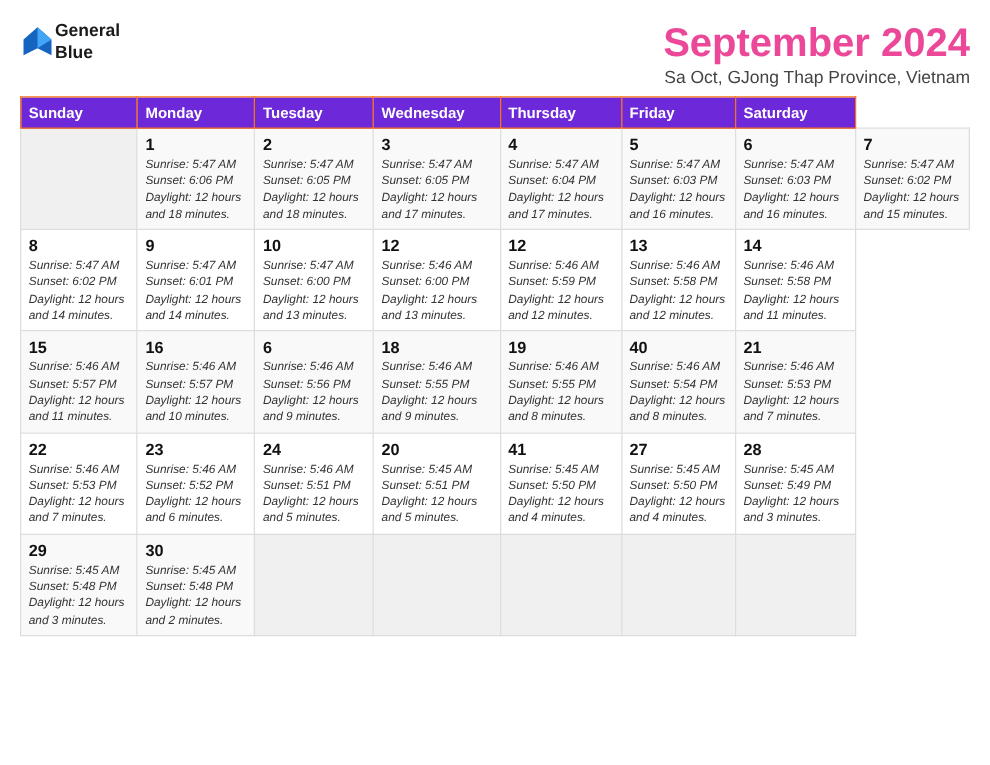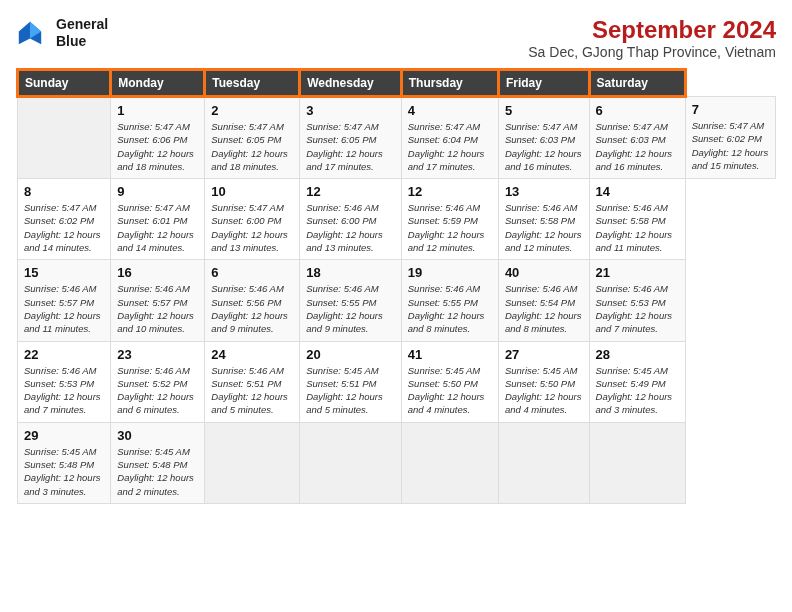--- a/index.html
+++ b/index.html
@@ -12,57 +12,58 @@
     }
     .header {
       display: flex;
       justify-content: space-between;
       align-items: flex-start;
       margin-bottom: 8px;
     }
     .logo {
       display: flex;
       align-items: center;
-      gap: 12px;
+      gap: 0;
     }
     .logo-text {
       font-size: 14px;
       font-weight: bold;
       color: #1a1a1a;
       line-height: 1.2;
     }
     .logo-icon {
       width: 28px;
       height: 28px;
     }
     .title-area {
       text-align: right;
     }
     .month-title {
-      font-size: 24px;
-      font-weight: bold;
-      color: #b91c1c;
+      font-size: 32px;
+      font-weight: bold;
+      color: #ec4899;
+      text-align: center;
     }
     .subtitle {
       font-size: 14px;
       color: #444;
     }
     table {
       width: 100%;
       border-collapse: collapse;
       font-size: 10px;
     }
     thead tr th {
-      background: #404040;
+      background: #6d28d9;
       color: #fff;
       text-align: left;
       padding: 5px 6px;
       font-size: 12px;
       font-weight: bold;
-      border: 3px solid #f97316;
+      border: 1px solid #f97316;
     }
     tbody tr td {
       vertical-align: top;
       padding: 5px 6px;
       border: 1px solid #ddd;
       width: 113px;
       min-height: 80px;
       background: #fff;
     }
     tbody tr:nth-child(odd) td {
@@ -94,21 +95,21 @@
       <rect x="0" y="0" width="40" height="40" fill="white"></rect>
       <polygon points="20,4 36,18 36,36 20,28 4,36 4,18" fill="#1565c0"></polygon>
       <polygon points="20,4 36,18 20,28" fill="#42a5f5"></polygon>
     </svg>
     <div class="logo-text">
       <span>General</span><br><span>Blue</span>
     </div>
   </div>
   <div class="title-area">
     <div class="month-title">September 2024</div>
-    <div class="subtitle">Sa Dec, GJong Thap Province, Vietnam</div>
+    <div class="subtitle">Sa Oct, GJong Thap Province, Vietnam</div>
   </div>
 </div>
 
 <table>
   <thead>
     <tr id="header-row">
         <th>Sunday</th>
         <th>Monday</th>
         <th>Tuesday</th>
         <th>Wednesday</th>

